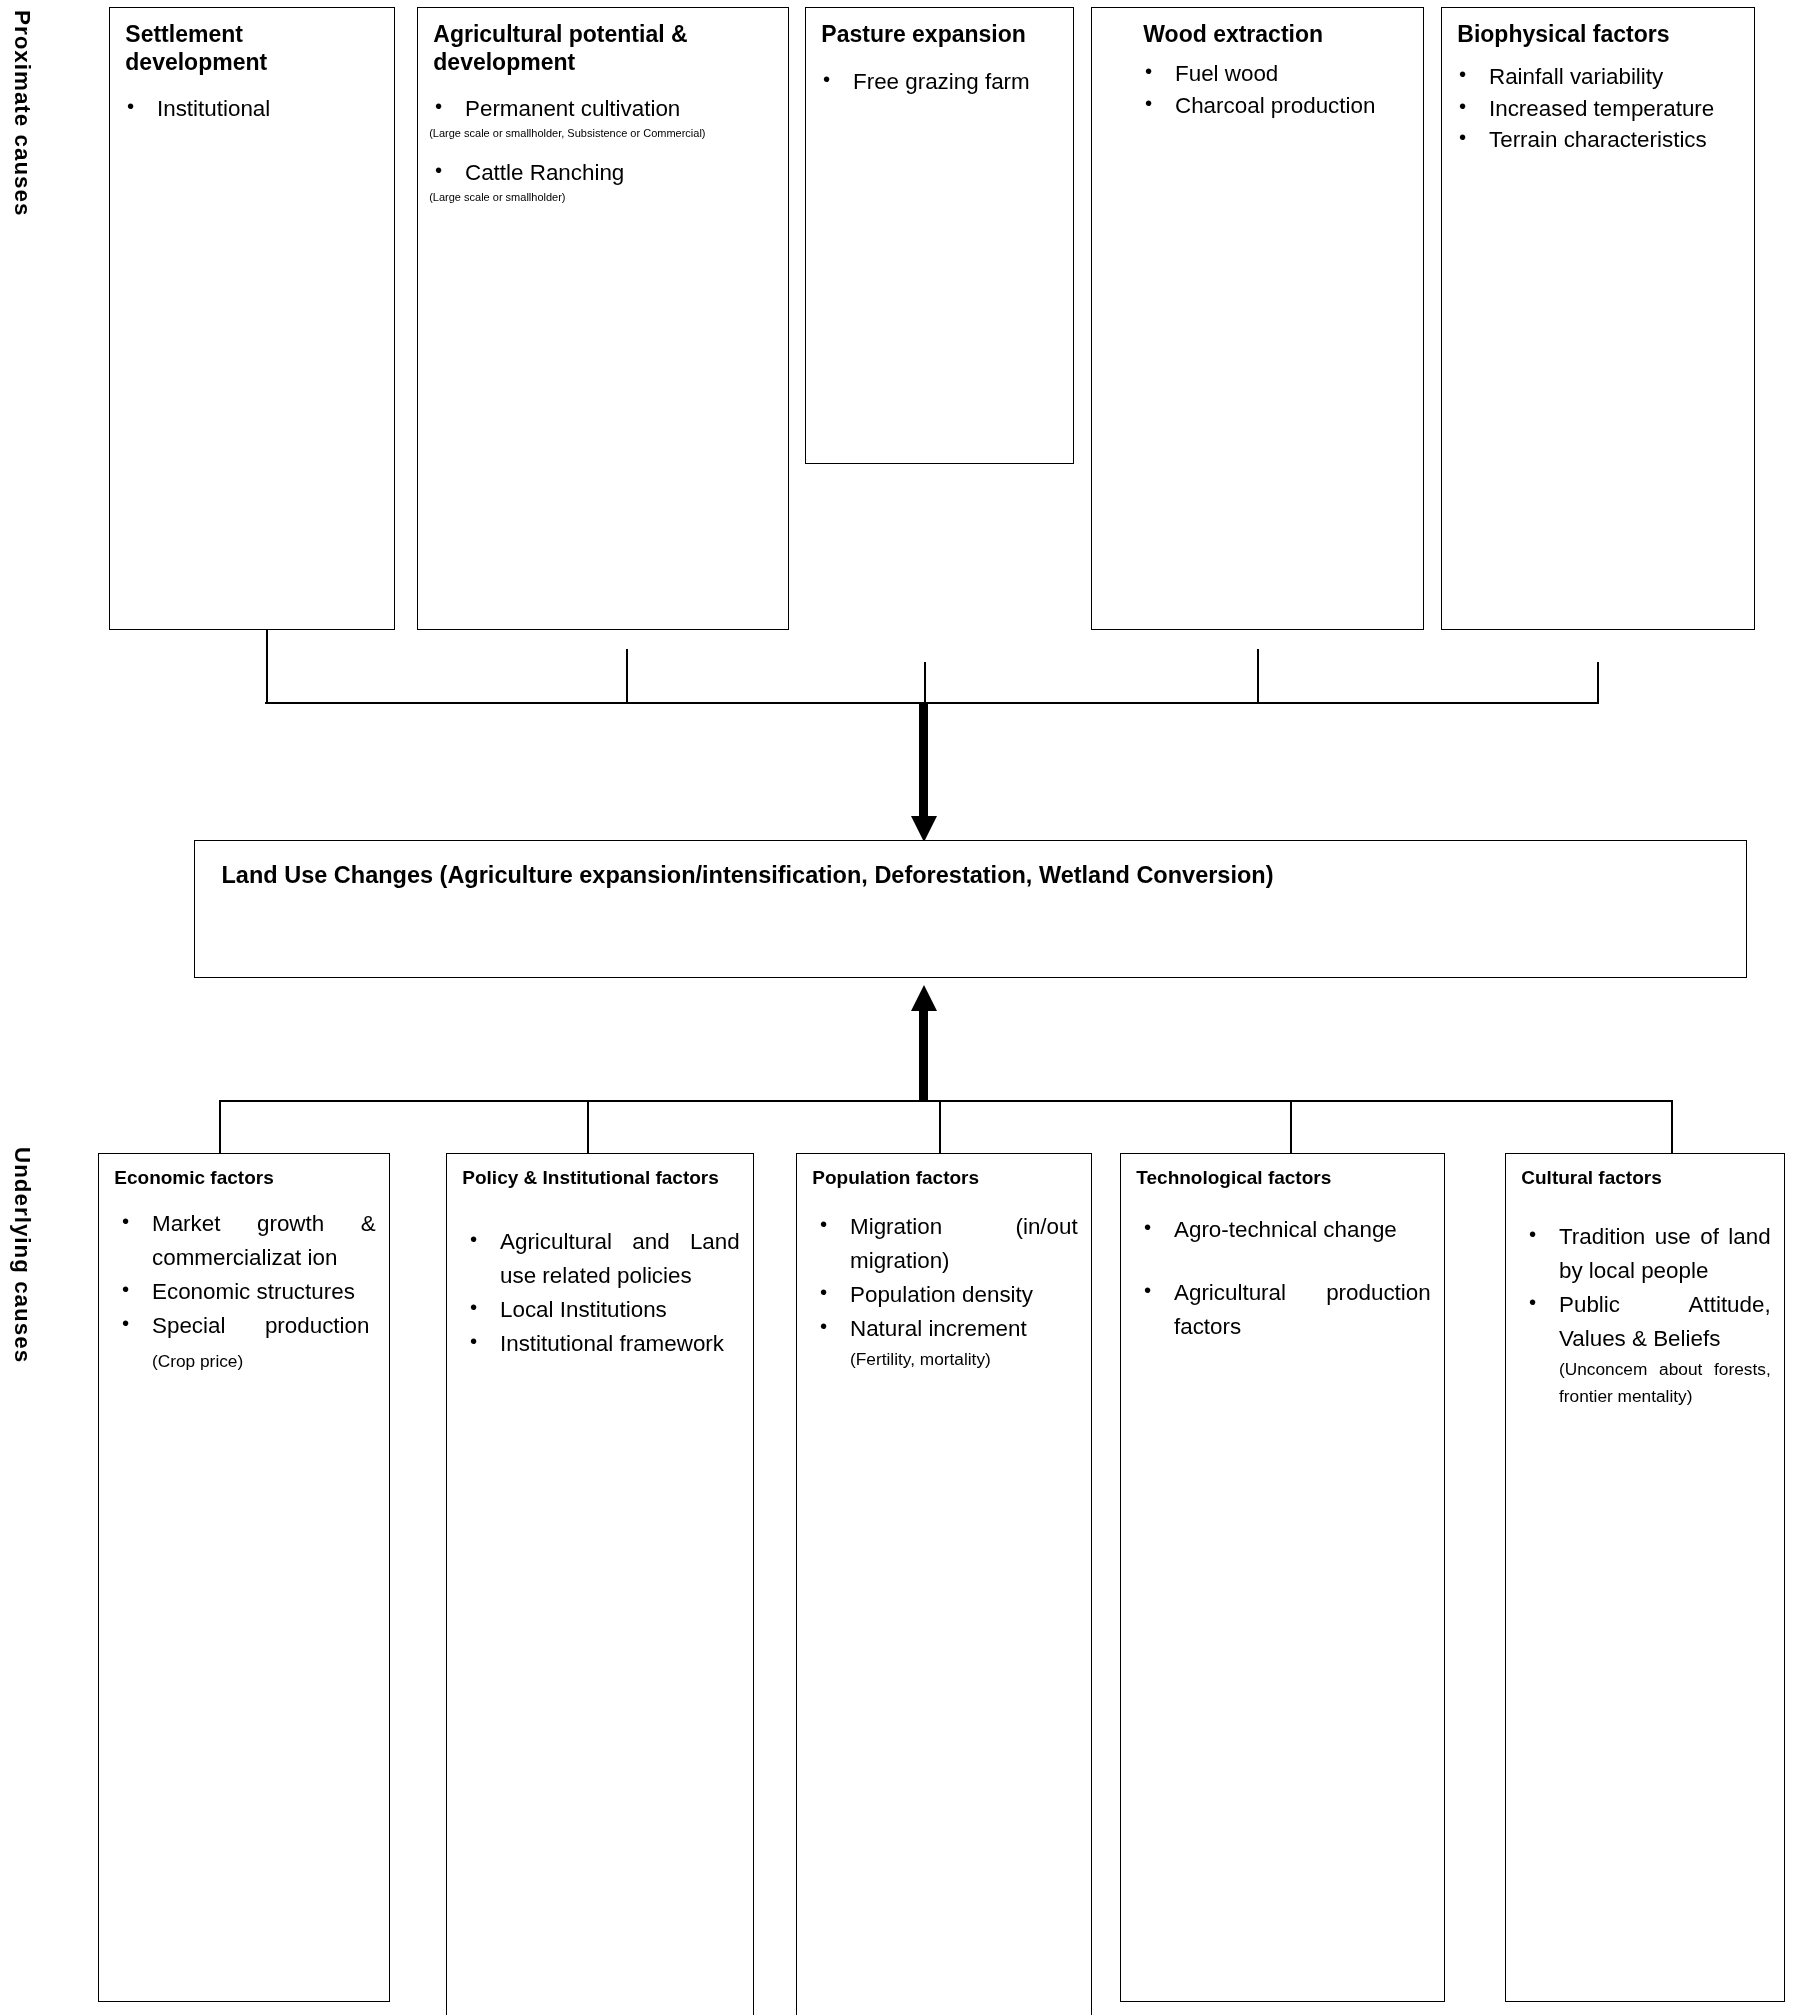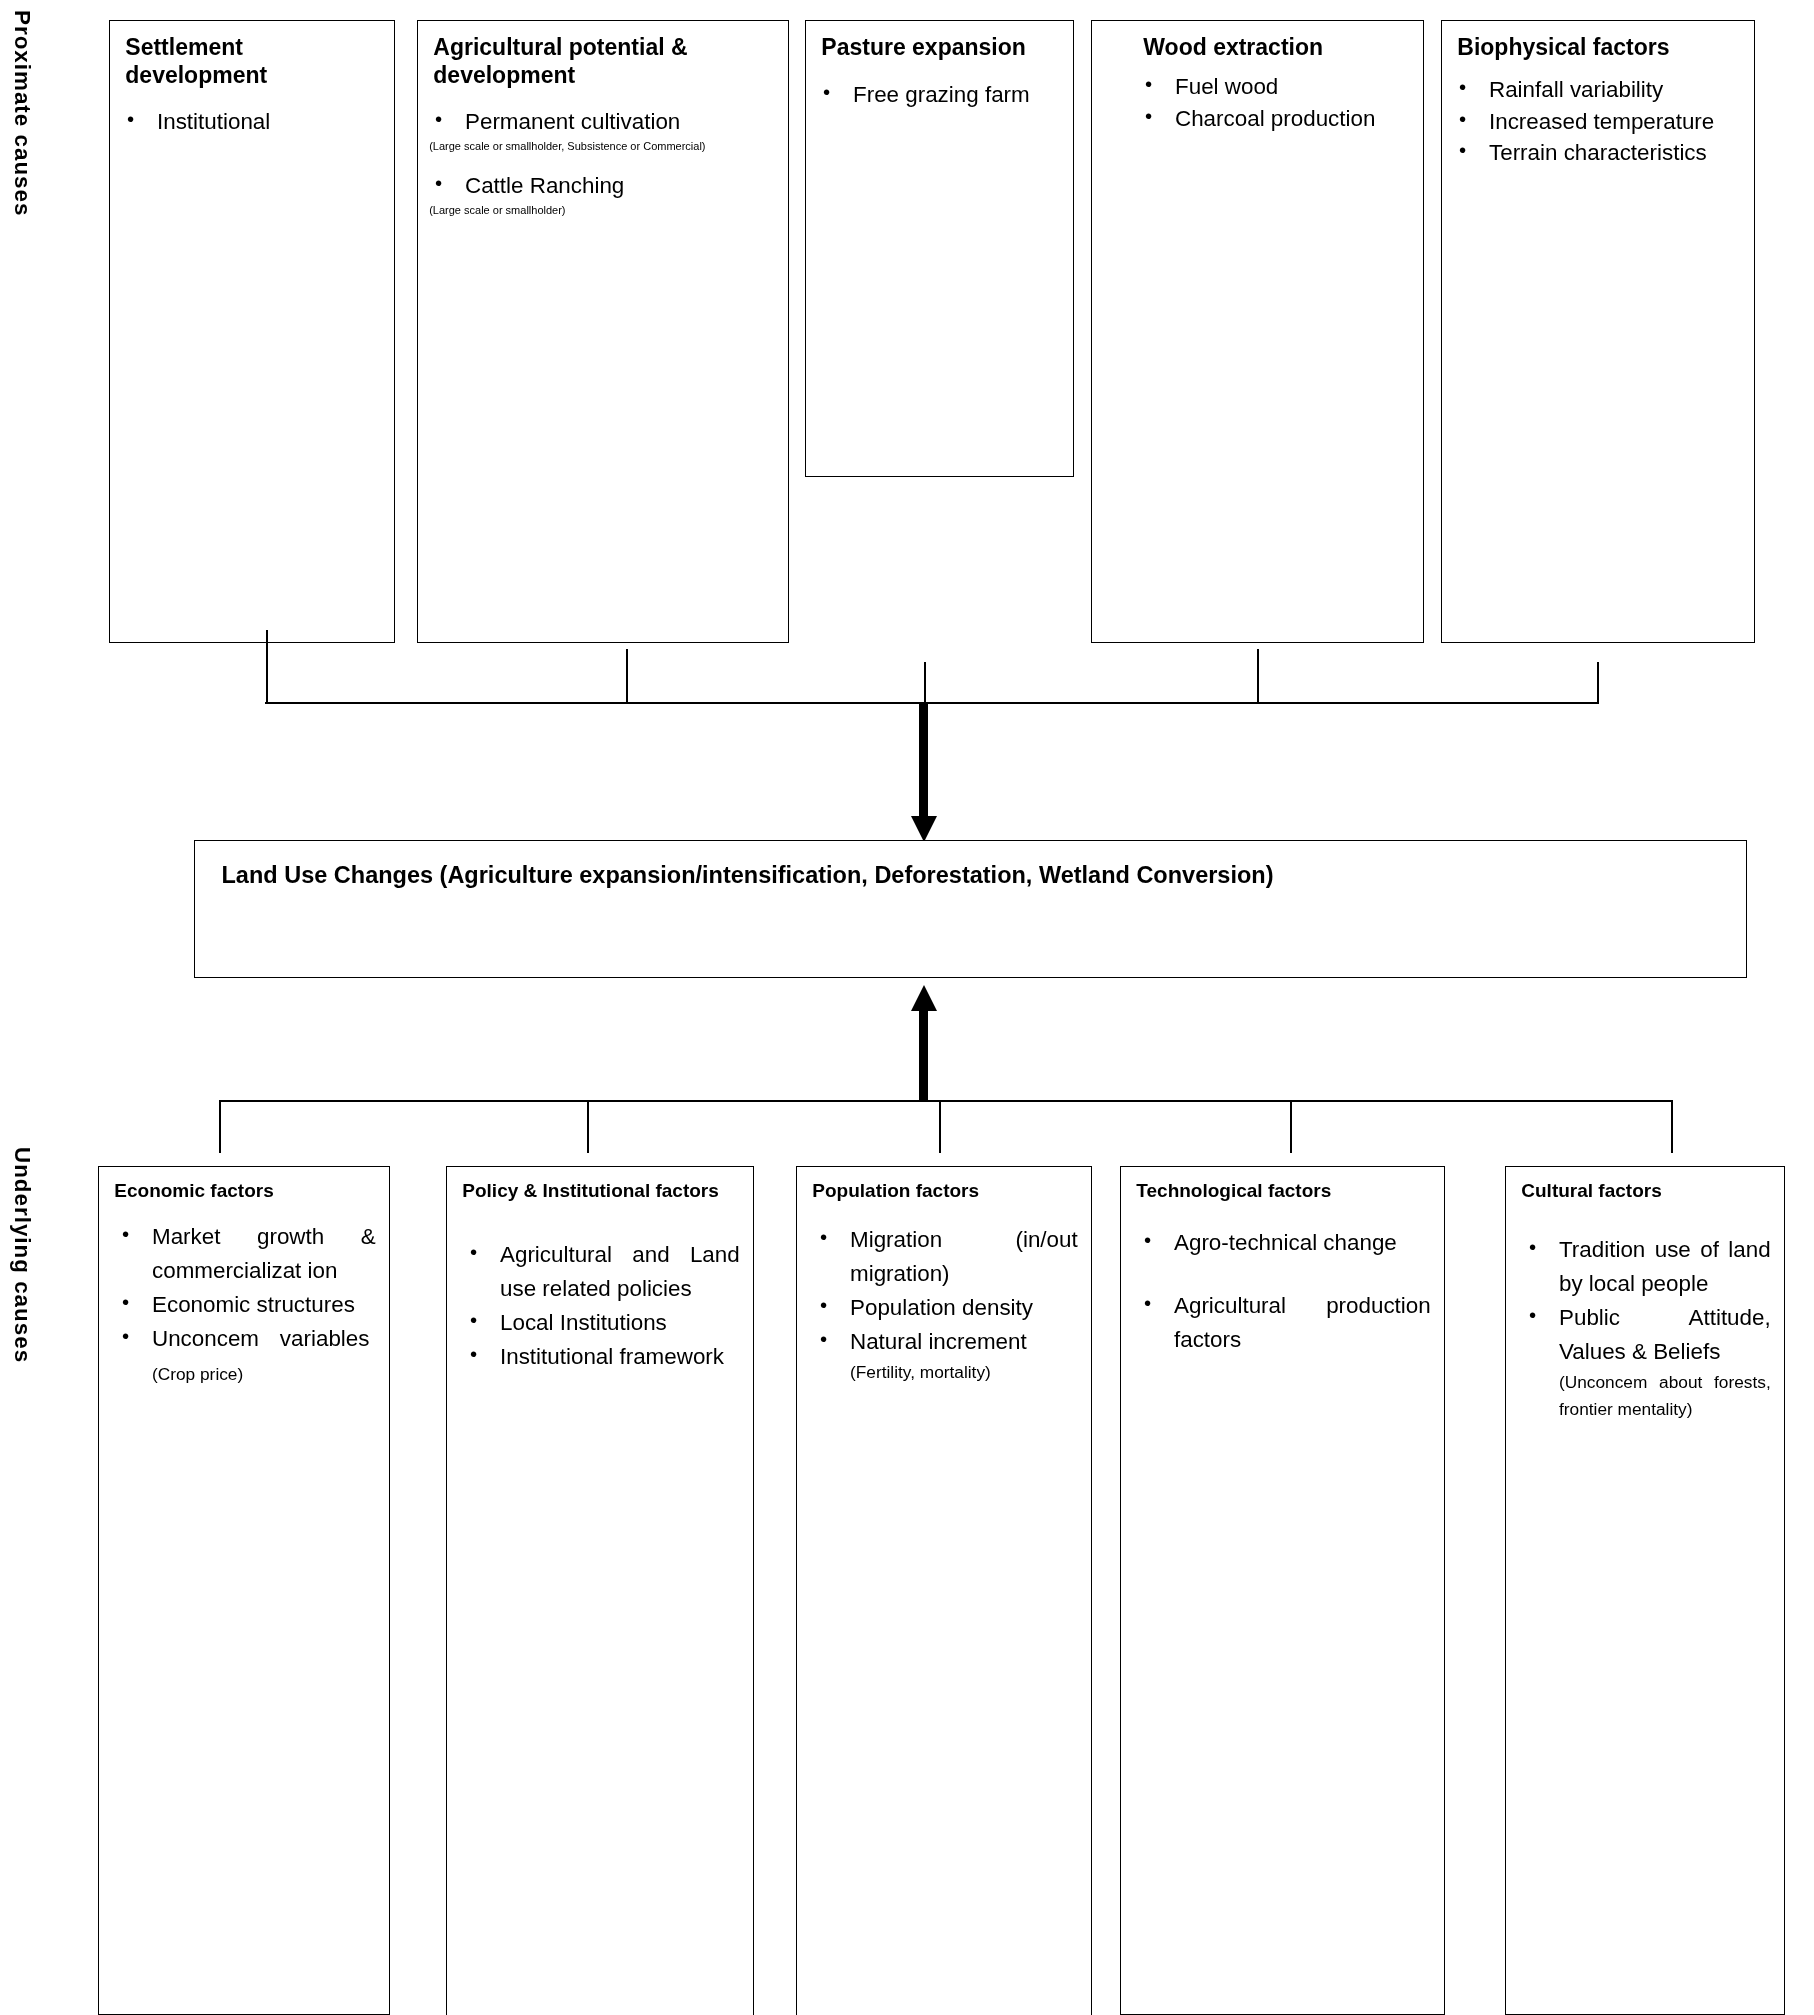--- a/index.html
+++ b/index.html
@@ -6,21 +6,21 @@
   body{font-family:"Liberation Sans", sans-serif;color:#000;}
   #page{position:relative;width:1814px;height:2015px;background:#fff;overflow:hidden;}
 
   
   .rail{position:absolute;writing-mode:vertical-rl;text-orientation:mixed;
         font-weight:bold;letter-spacing:1px;white-space:nowrap;}
   .rail.proximate{left:9.2px;top:10.2px;font-size:22.4px;}
   .rail.underlying{left:9.2px;top:1147px;font-size:22.4px;}
 
   
-  .box{position:absolute;border:1.5px solid #000;background:#fff;box-sizing:border-box;margin-top:13px;}
+  .box{position:absolute;border:1.5px solid #000;background:#fff;box-sizing:border-box;}
   .box .title{font-weight:bold;font-size:23px;line-height:1.18;margin:13.3px 0 0 15.3px;
               padding-right:9.2px;}
   .box ul{list-style:none;margin:0;padding:0;}
   .box li{position:relative;font-size:22.4px;line-height:1.42;
           margin:0 13.3px 0 47px;padding-left:0;text-align:justify;}
   .box li::before{content:"\2022";position:absolute;left:-30px;top:-1px;font-size:20.4px;}
   .sub{font-size:11px;line-height:1.30;margin:1px 15.3px 0 11.2px;}
   .gap{height:17.3px;}
 
   
@@ -122,21 +122,21 @@
   <div class="ln vline" style="left:939px;top:1100px;height:53px;"></div>
   <div class="ln vline" style="left:1290px;top:1100px;height:53px;"></div>
   <div class="ln vline" style="left:1671px;top:1100px;height:53px;"></div>
 
   <div class="box lower" style="left:98px;top:1153px;width:292px;height:849px;">
     <div class="title">Economic factors</div>
     <div class="gap"></div>
     <ul>
       <li>Market growth &amp; commercializat ion</li>
       <li>Economic structures</li>
-      <li><span>Unconcem variables</span>&nbsp; <span class="sub" style="display:inline;margin:0">(Crop price)</span></li>
+      <li><span>Special production</span>&nbsp; <span class="sub" style="display:inline;margin:0">(Crop price)</span></li>
     </ul>
   </div>
 
   <div class="box lower" style="left:446px;top:1153px;width:308px;height:863px;">
     <div class="title">Policy &amp; Institutional factors</div>
     <div class="gap" style="height:35px"></div>
     <ul>
       <li>Agricultural and Land use related policies</li>
       <li>Local Institutions</li>
       <li>Institutional framework</li>

